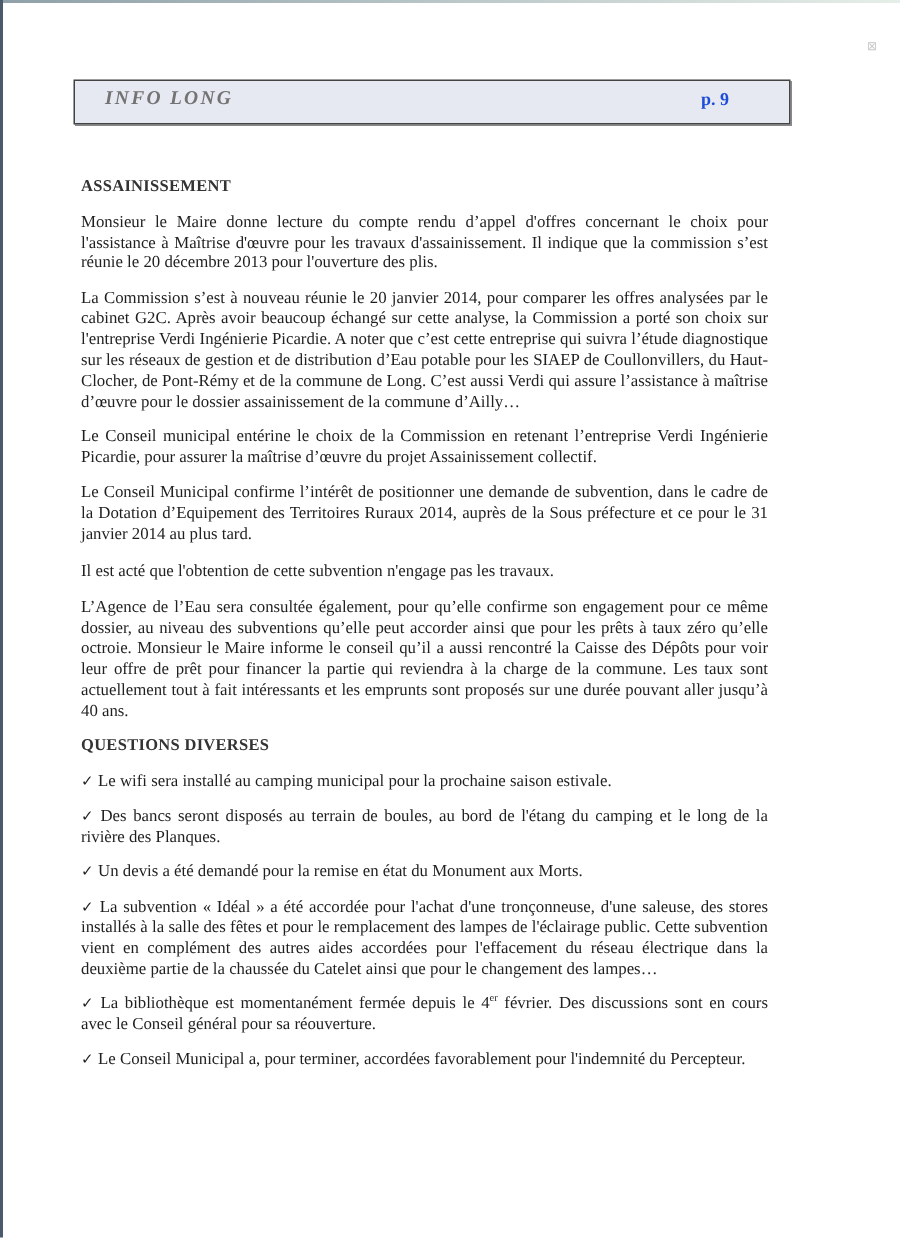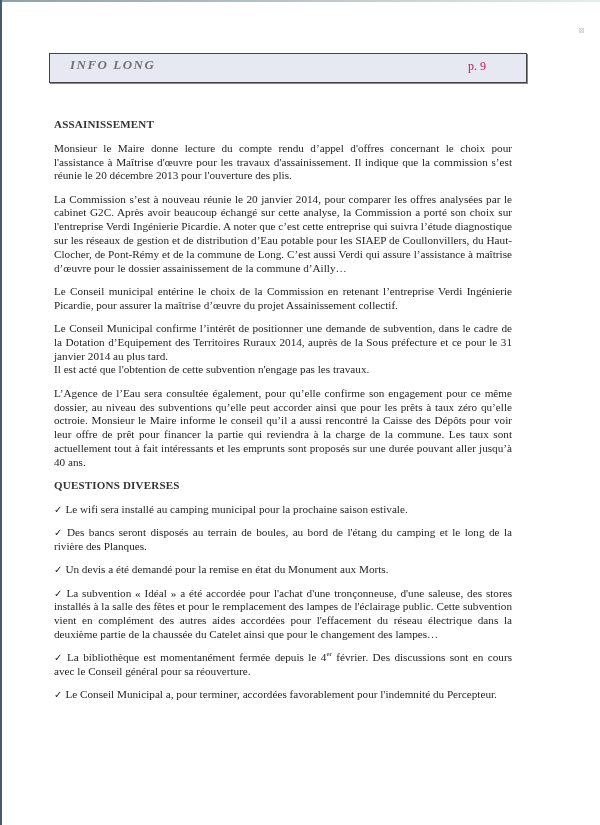--- a/index.html
+++ b/index.html
@@ -12,21 +12,21 @@
   .scan-mark { position: absolute; left: 578px; top: 26px; width: 8px; height: 8px; color: #c8c8c8; font-size: 8px; font-family: "DejaVu Sans", sans-serif; }
   .header-box {
     position: absolute; left: 49px; top: 53px; width: 476px; height: 28px;
     background: #e7e9f2; border: 1px solid #444; box-shadow: 1px 1px 0 #888;
   }
   .header-title {
     position: absolute; left: 20px; top: 3px; font-family: Liberation Serif, serif;
     font-weight: bold; font-style: italic; font-size: 13px; letter-spacing: 1.5px; color: #737373;
   }
   .header-page {
-    position: absolute; right: 40px; top: 5px; font-weight: normal; font-size: 12px; color: #be185d;
+    position: absolute; right: 40px; top: 5px; font-weight: bold; font-size: 12px; color: #1d4ed8;
   }
   .content { position: absolute; left: 54px; top: 118px; width: 458px; font-size: 11.2px; line-height: 13.8px; }
   h2 { font-size: 11px; font-weight: bold; margin: 0 0 10px 0; color: #333; letter-spacing: 0.2px; }
   p { margin: 0 0 9.5px 0; text-align: justify; }
   .item { margin: 0 0 9.5px 0; text-align: justify; }
   .check { font-family: "DejaVu Sans", sans-serif; font-size: 10px; margin-right: 3px; }
   sup { font-size: 7px; line-height: 0; }
   .section2 { }
 </style>
 </head>
@@ -40,21 +40,21 @@
   <span class="header-title">INFO LONG</span>
   <span class="header-page">p. 9</span>
 </div>
 
 <div class="content">
   <section>
     <h2>ASSAINISSEMENT</h2>
     <p>Monsieur le Maire donne lecture du compte rendu d’appel d'offres concernant le choix pour l'assistance à Maîtrise d'œuvre pour les travaux d'assainissement. Il indique que la commission s’est réunie le 20 décembre 2013 pour l'ouverture des plis.</p>
     <p>La Commission s’est à nouveau réunie le 20 janvier 2014, pour comparer les offres analysées par le cabinet G2C. Après avoir beaucoup échangé sur cette analyse, la Commission a porté son choix sur l'entreprise Verdi Ingénierie Picardie. A noter que c’est cette entreprise qui suivra l’étude diagnostique sur les réseaux de gestion et de distribution d’Eau potable pour les SIAEP de Coullonvillers, du Haut-Clocher, de Pont-Rémy et de la commune de Long. C’est aussi Verdi qui assure l’assistance à maîtrise d’œuvre pour le dossier assainissement de la commune d’Ailly…</p>
     <p>Le Conseil municipal entérine le choix de la Commission en retenant l’entreprise Verdi Ingénierie Picardie, pour assurer la maîtrise d’œuvre du projet Assainissement collectif.</p>
-    <p style="margin-bottom:0">Le Conseil Municipal confirme l’intérêt de positionner une demande de subvention, dans le cadre de la Dotation d’Equipement des Territoires Ruraux 2014, auprès de la Sous préfecture et ce pour le 31 janvier 2014 au plus tard.</p>
+    <p style="margin-bottom:12px">Le Conseil Municipal confirme l’intérêt de positionner une demande de subvention, dans le cadre de la Dotation d’Equipement des Territoires Ruraux 2014, auprès de la Sous préfecture et ce pour le 31 janvier 2014 au plus tard.</p>
     <p>Il est acté que l'obtention de cette subvention n'engage pas les travaux.</p>
     <p>L’Agence de l’Eau sera consultée également, pour qu’elle confirme son engagement pour ce même dossier, au niveau des subventions qu’elle peut accorder ainsi que pour les prêts à taux zéro qu’elle octroie. Monsieur le Maire informe le conseil qu’il a aussi rencontré la Caisse des Dépôts pour voir leur offre de prêt pour financer la partie qui reviendra à la charge de la commune. Les taux sont actuellement tout à fait intéressants et les emprunts sont proposés sur une durée pouvant aller jusqu’à 40 ans.</p>
   </section>
 
   <section class="section2">
     <h2>QUESTIONS DIVERSES</h2>
     <div class="item"><span class="check">✓</span><span>Le wifi sera installé au camping municipal pour la prochaine saison estivale.</span></div>
     <div class="item"><span class="check">✓</span><span>Des bancs seront disposés au terrain de boules, au bord de l'étang du camping et le long de la rivière des Planques.</span></div>
     <div class="item"><span class="check">✓</span><span>Un devis a été demandé pour la remise en état du Monument aux Morts.</span></div>
     <div class="item"><span class="check">✓</span><span>La subvention « Idéal » a été accordée pour l'achat d'une tronçonneuse, d'une saleuse, des stores installés à la salle des fêtes et pour le remplacement des lampes de l'éclairage public. Cette subvention vient en complément des autres aides accordées pour l'effacement du réseau électrique dans la deuxième partie de la chaussée du Catelet ainsi que pour le changement des lampes…</span></div>

